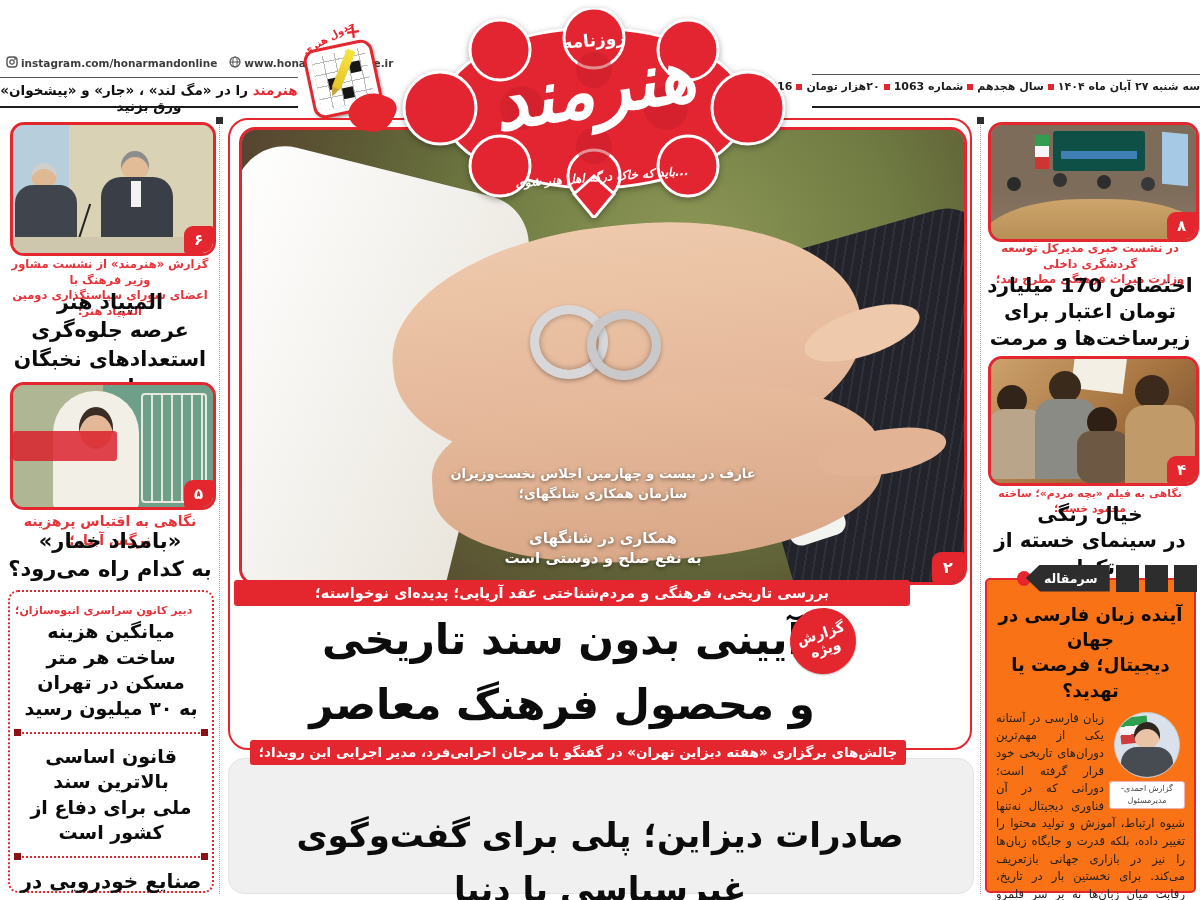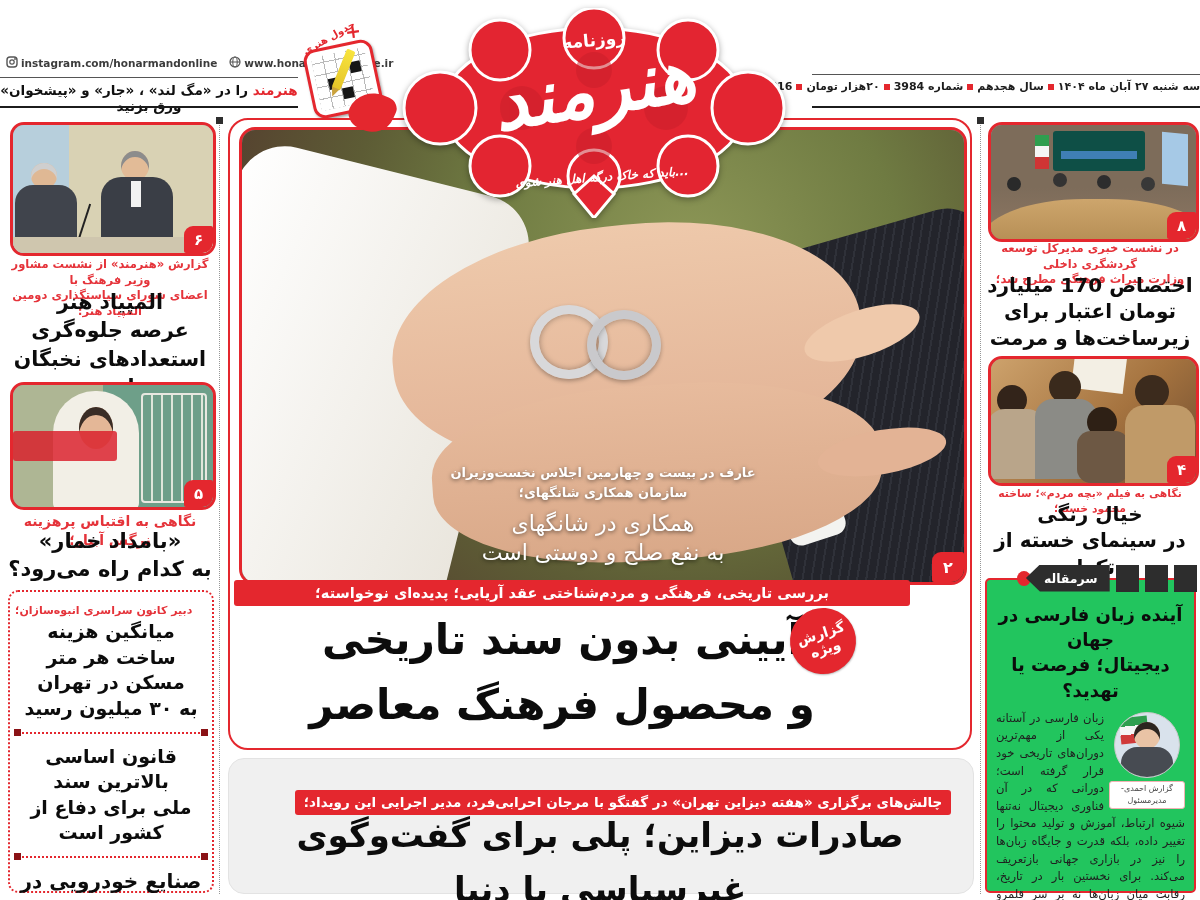--- a/index.html
+++ b/index.html
@@ -60,42 +60,42 @@
   
   .center-box{left:228px;top:118px;width:744px;height:632px;border:2.5px solid #e4272e;
               border-radius:20px;background:#fff;box-sizing:border-box;}
   .main-photo{left:239px;top:127px;width:722px;height:452px;border:3px solid #e4272e;
               border-radius:16px;overflow:hidden;}
   .mp-bg{position:absolute;inset:0;
      background:radial-gradient(circle at 62% 28%,#8d9757 0%,#6f7b42 38%,#5d5c35 62%,#564430 84%,#4a3525 100%);}
   .mp-overlay{position:absolute;left:0;right:0;bottom:14px;text-align:center;color:#fff;direction:rtl;
               text-shadow:0 1px 4px rgba(0,0,0,.6);z-index:3;}
   .mp-kicker{font-size:13px;font-weight:bold;white-space:pre-line;line-height:1.55;}
-  .mp-title{font-size:22px;font-weight:400;white-space:pre-line;line-height:1.35;margin-top:5px;}
+  .mp-title{font-size:15px;font-weight:700;white-space:pre-line;line-height:1.35;margin-top:23px;}
   .kbar{position:absolute;background:#e4272e;color:#fff;font-weight:bold;text-align:center;
         direction:rtl;border-radius:3px;white-space:nowrap;overflow:hidden;}
   .kbar.main{left:234px;top:580px;width:676px;height:26px;font-size:14.5px;line-height:26px;}
   .special-badge{left:790px;top:608px;width:66px;height:66px;border-radius:50%;background:#e4272e;
         color:#fff;display:flex;align-items:center;justify-content:center;text-align:center;
         font-size:14px;font-weight:bold;line-height:1.15;white-space:pre-line;
         transform:rotate(-18deg);z-index:3;box-shadow:0 1px 2px rgba(0,0,0,.3);}
   .main-title{left:252px;top:607px;width:620px;font-size:42px;line-height:1.55;}
   .bottom-box{left:228px;top:758px;width:744px;height:134px;background:#f0f0f0;
               border:1px solid #e3e3e3;border-radius:16px;}
-  .kbar.bottom{left:250px;top:790px;width:656px;height:25px;font-size:13.5px;line-height:25px;margin-left:45px;}
+  .kbar.bottom{left:250px;top:740px;width:656px;height:25px;font-size:13.5px;line-height:25px;}
   .bottom-title{left:240px;top:808px;width:720px;font-size:34px;line-height:1.6;}
   
   .tab-row{left:985px;top:564px;width:212px;height:28px;display:flex;align-items:center;z-index:6;}
   .tab-dot{width:15px;height:15px;border-radius:50%;background:#e4272e;margin-left:32px;}
   .tab-label{height:27px;background:#2d2d2d;color:#fff;font-size:12.5px;font-weight:bold;
              line-height:27px;padding:0 12px 0 18px;margin-left:-5px;direction:rtl;
              clip-path:polygon(0 50%,14px 0,100% 0,100% 100%,14px 100%);}
   .tab-sq{width:25px;height:27px;background:#2d2d2d;margin-left:6px;}
   .editorial{left:985px;top:578px;width:211px;height:315px;border:2px solid #e4272e;border-radius:5px;
-             background:#22c55e;box-sizing:border-box;padding:22px 9px 8px;z-index:5;}
+             background:#f97316;box-sizing:border-box;padding:22px 9px 8px;z-index:5;}
   .ed-title{font-size:18px;font-weight:900;text-align:center;direction:rtl;white-space:pre-line;
             color:#0c0c0c;line-height:1.4;}
   .ed-content{direction:rtl;text-align:justify;font-size:11.6px;line-height:1.52;color:#1f1f1f;margin-top:7px;}
   .author-fig{float:right;width:76px;text-align:center;margin:2px 0 3px 5px;}
   .author-photo{position:relative;width:64px;height:64px;border-radius:50%;overflow:hidden;
                 background:#d9e2ec;border:1px solid #c9c9c9;margin:0 auto;}
   .ap-flag{position:absolute;left:5px;top:4px;width:28px;height:26px;transform:rotate(-6deg);
            background:linear-gradient(180deg,#2f9e4f 0 33%,#f5f5f5 33% 66%,#d03a3a 66% 100%);}
   .ap-head{position:absolute;left:19px;top:9px;width:26px;height:27px;border-radius:50%;
            background:#e9c3a5;box-shadow:inset 0 7px 0 #2c2520;}
@@ -149,21 +149,21 @@
 <div class="abs cw-card">
   <div class="cw-grid"></div>
   <div class="cw-cell" style="left:17px;top:29px;"></div>
   <div class="cw-cell" style="left:41px;top:17px;"></div>
   <div class="cw-cell" style="left:29px;top:41px;"></div>
   <div class="cw-pencil"></div>
 </div>
 
 <div class="abs hline" style="left:812px;top:74px;width:388px;"></div>
 <div class="abs dateline">
-  <span>سه شنبه ۲۷ آبان ماه ۱۴۰۴</span><span class="sq"></span><span>سال هجدهم</span><span class="sq"></span><span>شماره 3984</span><span class="sq"></span><span>۲۰هزار تومان</span><span class="sq"></span><span>ISSN 2008-0816</span>
+  <span>سه شنبه ۲۷ آبان ماه ۱۴۰۴</span><span class="sq"></span><span>سال هجدهم</span><span class="sq"></span><span>شماره 1063</span><span class="sq"></span><span>۲۰هزار تومان</span><span class="sq"></span><span>ISSN 2008-0816</span>
 </div>
 <div class="abs hline thick" style="left:812px;top:106px;width:388px;"></div>
 
 <div class="vdot" style="left:219px;"></div>
 <div class="vdot" style="left:980px;"></div>
 
 <div class="abs center-box"></div>
 
 <div class="abs pframe main-photo">
   <div class="mp-bg shape"></div>

